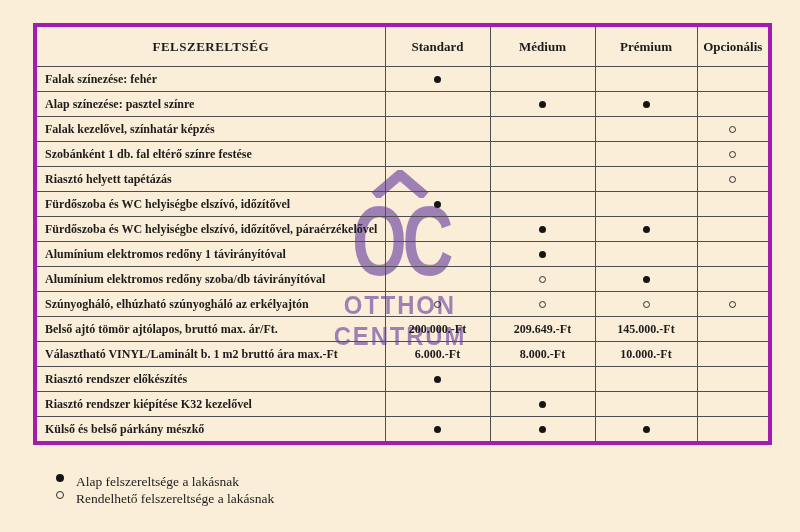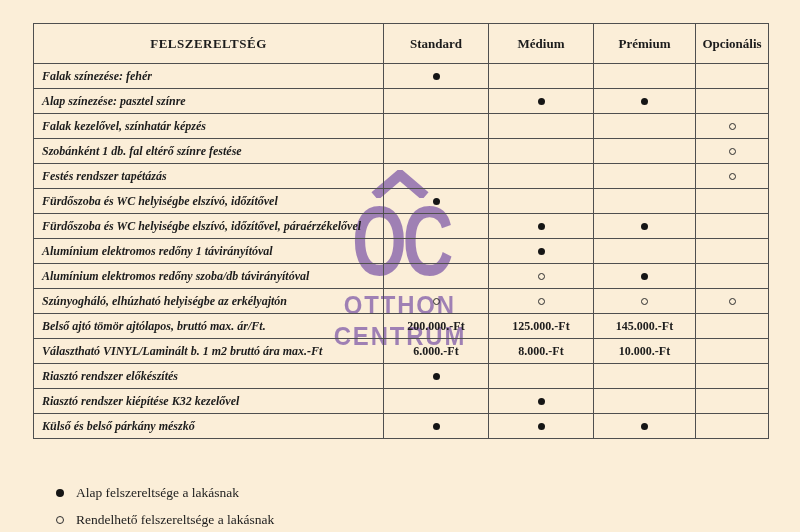--- a/index.html
+++ b/index.html
@@ -28,42 +28,42 @@
     font-size: 26px; line-height: 1.05; letter-spacing: 2px;
     transform: scaleX(0.92); margin-top: 3px;
   }
   .wm-line.first { margin-top: 12px; }
 
   
   table.features {
     position: absolute; left: 33px; top: 23px; z-index: 1;
     border-collapse: collapse; table-layout: fixed;
     background: transparent;
-    border: 1px solid #a21caf;
+    border: 4px solid #a21caf;
   }
   table.features th, table.features td {
     border: 1px solid #4f4f4f;
     background: transparent;
     overflow: hidden;
   }
   thead th { height: 37px; font-size: 13px; font-weight: bold; text-align: center; vertical-align: middle; }
   thead th.feature-head { letter-spacing: 0.5px; }
   tbody td { height: 22px; vertical-align: middle; }
   td.label-cell {
-    font-size: 12px; font-weight: bold; font-style: italic;
+    font-size: 12px; font-weight: bold; 
     padding: 0 4px 0 8px; white-space: nowrap; text-align: left;
   }
   td.mark-cell { text-align: center; font-size: 12px; font-weight: bold; }
   .dot { display: inline-block; vertical-align: middle; border-radius: 50%; }
   .dot.filled { width: 7px; height: 7px; background: #151515; }
   .dot.open   { width: 5px; height: 5px; background: transparent; border: 1.5px solid #2e2e2e; }
 
   
   .legend { position: absolute; left: 56px; top: 474px; z-index: 1; }
-  .legend-row { display: flex; align-items: center; height: 17px; margin-top: 10px; }
+  .legend-row { display: flex; height: 17px; }
   .legend-row .dot { margin-right: 12px; }
   .legend-row .dot.filled { width: 8px; height: 8px; }
   .legend-row .dot.open { width: 6px; height: 6px; }
   .legend-text { font-size: 13.5px; font-family: "Liberation Serif", serif; }
 </style>
 </head>
 <body>
 
 <div class="page">
 
@@ -116,21 +116,21 @@
           <td class="mark-cell"><span class="dot open"></span></td>
         </tr>
         <tr>
           <td class="label-cell">Szobánként 1 db. fal eltérő színre festése</td>
           <td class="mark-cell"></td>
           <td class="mark-cell"></td>
           <td class="mark-cell"></td>
           <td class="mark-cell"><span class="dot open"></span></td>
         </tr>
         <tr>
-          <td class="label-cell">Festés rendszer tapétázás</td>
+          <td class="label-cell">Riasztó helyett tapétázás</td>
           <td class="mark-cell"></td>
           <td class="mark-cell"></td>
           <td class="mark-cell"></td>
           <td class="mark-cell"><span class="dot open"></span></td>
         </tr>
         <tr>
           <td class="label-cell">Fürdőszoba és WC helyiségbe elszívó, időzítővel</td>
           <td class="mark-cell"><span class="dot filled"></span></td>
           <td class="mark-cell"></td>
           <td class="mark-cell"></td>
@@ -151,30 +151,30 @@
           <td class="mark-cell"></td>
         </tr>
         <tr>
           <td class="label-cell">Alumínium elektromos redőny szoba/db távirányítóval</td>
           <td class="mark-cell"></td>
           <td class="mark-cell"><span class="dot open"></span></td>
           <td class="mark-cell"><span class="dot filled"></span></td>
           <td class="mark-cell"></td>
         </tr>
         <tr>
-          <td class="label-cell">Szúnyogháló, elhúzható helyiségbe az erkélyajtón</td>
+          <td class="label-cell">Szúnyogháló, elhúzható szúnyogháló az erkélyajtón</td>
           <td class="mark-cell"><span class="dot open"></span></td>
           <td class="mark-cell"><span class="dot open"></span></td>
           <td class="mark-cell"><span class="dot open"></span></td>
           <td class="mark-cell"><span class="dot open"></span></td>
         </tr>
         <tr>
           <td class="label-cell">Belső ajtó tömör ajtólapos, bruttó max. ár/Ft.</td>
           <td class="mark-cell">200.000.-Ft</td>
-          <td class="mark-cell">125.000.-Ft</td>
+          <td class="mark-cell">209.649.-Ft</td>
           <td class="mark-cell">145.000.-Ft</td>
           <td class="mark-cell"></td>
         </tr>
         <tr>
           <td class="label-cell">Választható VINYL/Laminált b. 1 m2 bruttó ára max.-Ft</td>
           <td class="mark-cell">6.000.-Ft</td>
           <td class="mark-cell">8.000.-Ft</td>
           <td class="mark-cell">10.000.-Ft</td>
           <td class="mark-cell"></td>
         </tr>

